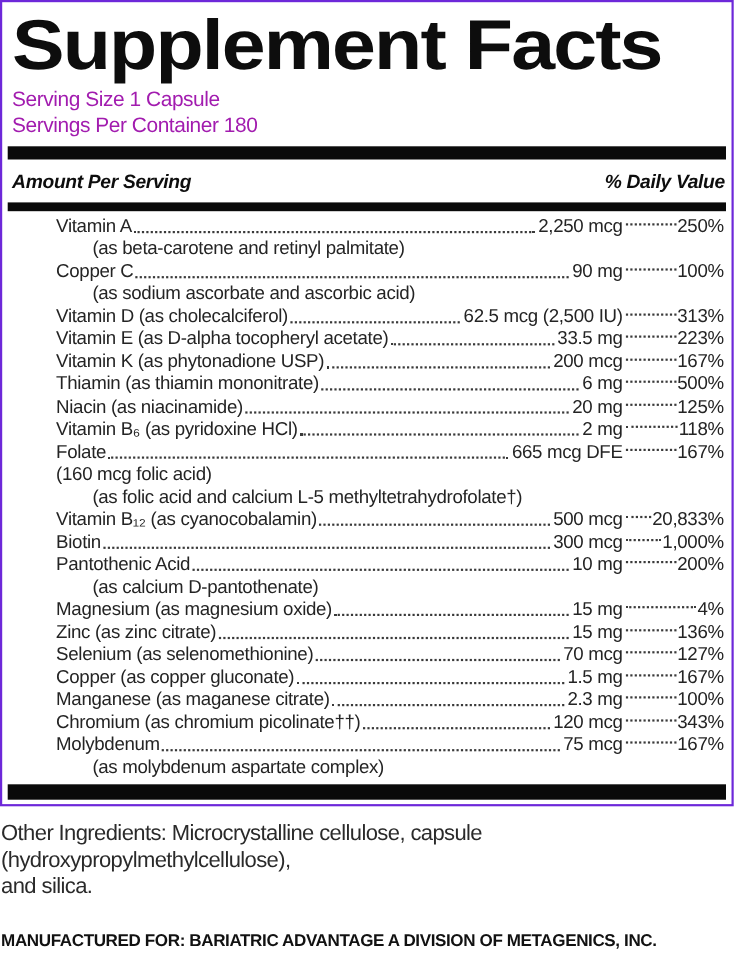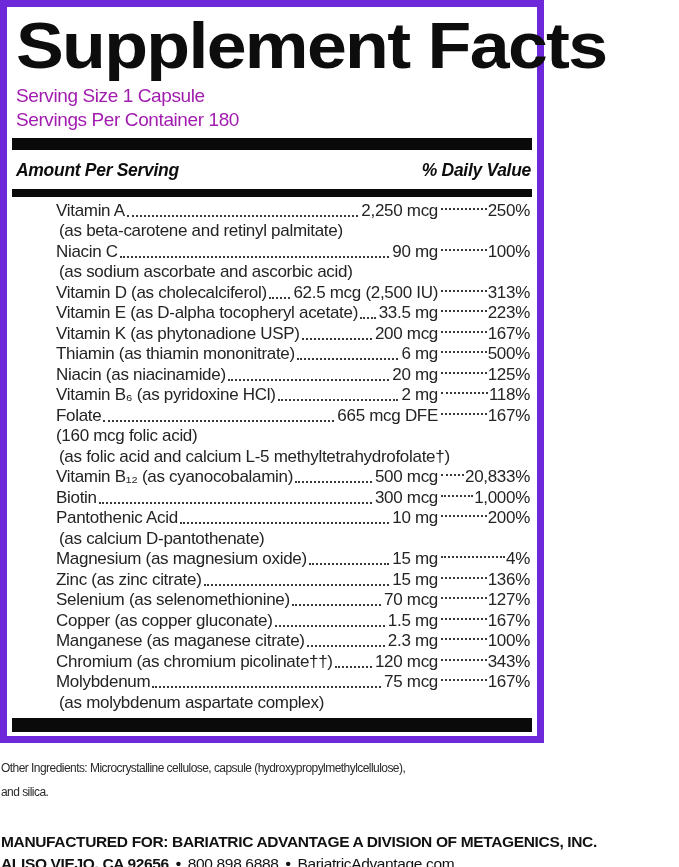--- a/index.html
+++ b/index.html
@@ -16,22 +16,22 @@
   .label-wrap {
     width: 679px;
     height: 867px;
     box-sizing: border-box;
     background: #fff;
     overflow: hidden;
   }
   
   .facts-box {
     box-sizing: border-box;
-    width: 544px;
-    border: 7px solid #6d28d9;
+    width: 667px;
+    border: 2px solid #6d28d9;
     background: #fff;
     padding-bottom: 4px;
   }
   .sf-title {
     font-weight: bold;
     font-size: 64px;
     line-height: 58px;
     letter-spacing: -1.5px;
     color: #0d0d0d;
     padding: 10px 6px 0 8px;
@@ -89,26 +89,26 @@
   .tail {
     flex: 0 0 92px;
     display: flex;
     align-items: center;
   }
   .tail .lead {
     flex: 1 1 8px;
     margin: 0 1px 4px 3px;
   }
   .dv { white-space: nowrap; text-align: right; }
-  .row.note        { padding-left: 12px; }
+  .row.note        { padding-left: 42px; }
   .row.amount-note { }
   
   .other-ing {
     margin-top: 13px;
-    font-size: 12px;
+    font-size: 20px;
     line-height: 24px;
     letter-spacing: -0.55px;
     color: #2a2a2a;
     padding-left: 1px;
   }
   .mfr {
     margin-top: 27px;
     font-size: 15.5px;
     line-height: 22px;
     letter-spacing: -0.35px;
@@ -150,21 +150,21 @@
           <span class="amount">2,250 mcg</span>
           <span class="tail">
             <span class="lead"></span>
             <span class="dv">250%</span>
           </span>
         </div>
         <div class="row note">
           <span class="name">(as beta-carotene and retinyl palmitate)</span>
         </div>
         <div class="row">
-          <span class="name">Niacin C</span>
+          <span class="name">Copper C</span>
           <span class="lead"></span>
           <span class="amount">90 mg</span>
           <span class="tail">
             <span class="lead"></span>
             <span class="dv">100%</span>
           </span>
         </div>
         <div class="row note">
           <span class="name">(as sodium ascorbate and ascorbic acid)</span>
         </div>

